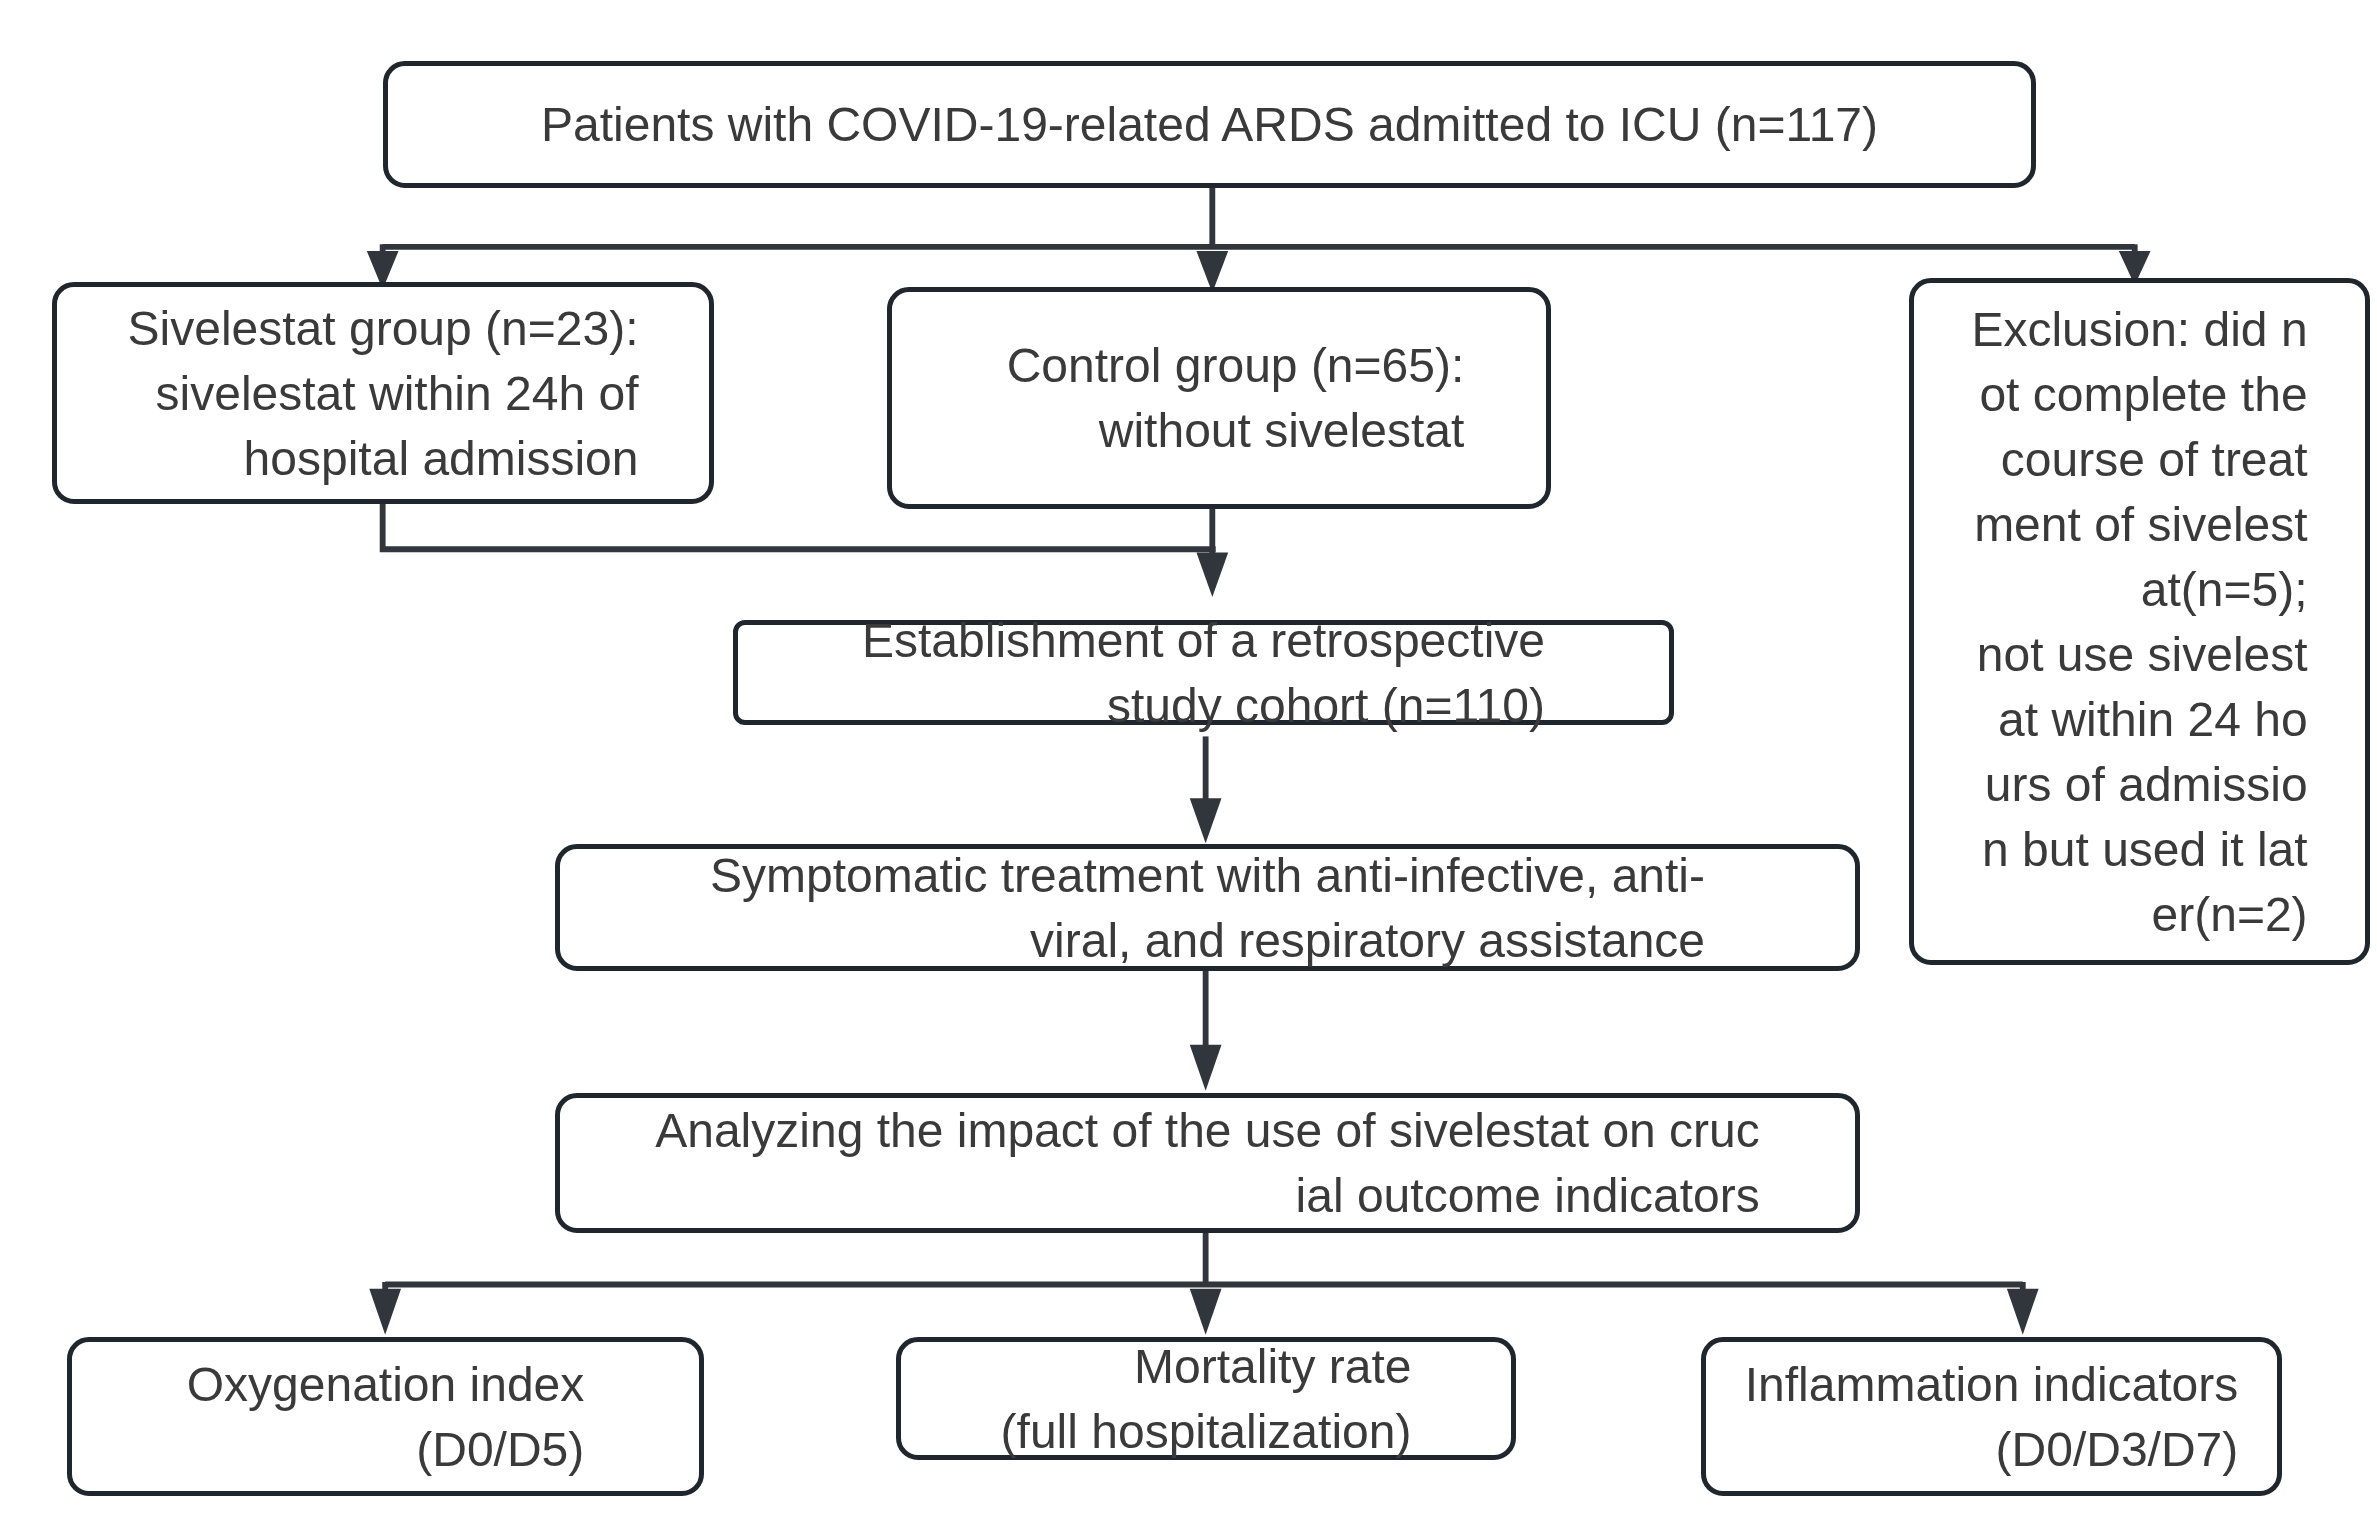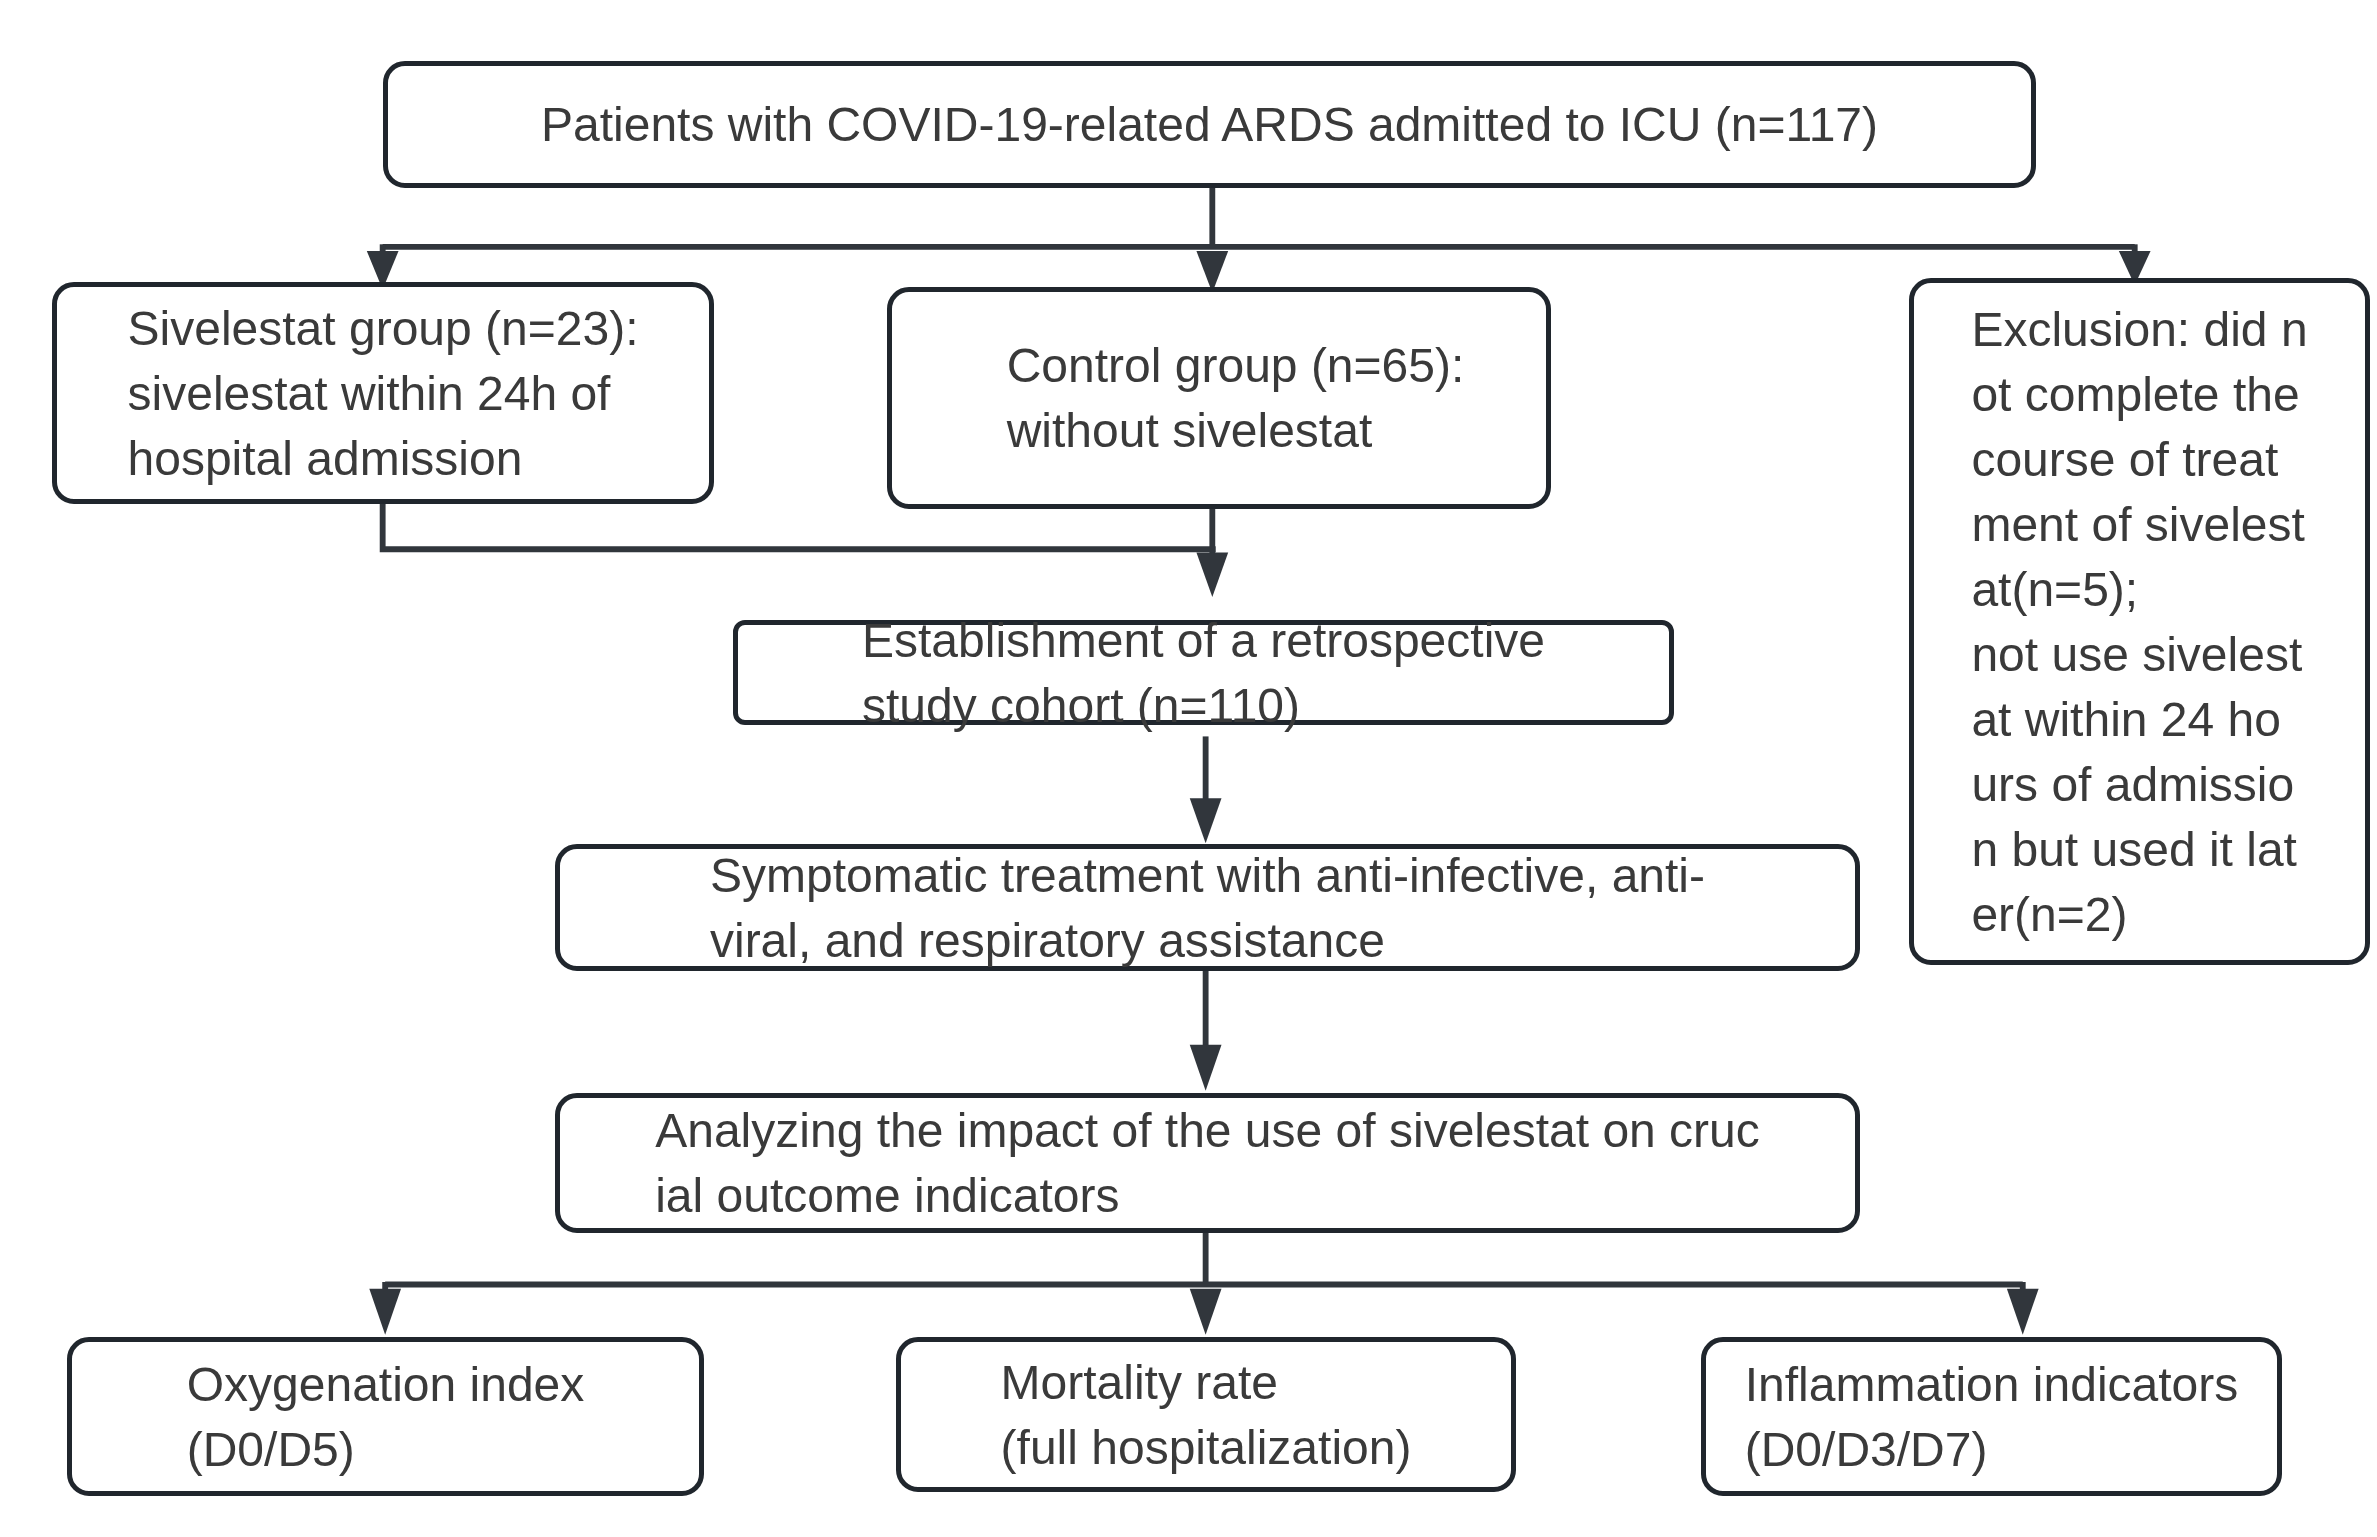--- a/index.html
+++ b/index.html
@@ -26,21 +26,21 @@
   .cline { stroke: var(--line-color); stroke-width: 7; fill: none; }
   .ahead { fill: var(--line-color); stroke: none; }
   .box {
     position: absolute;
     background: #ffffff;
     border: 5.8px solid var(--border-color);
     border-radius: 22px;
     display: flex;
     align-items: center;
     justify-content: center;
-    text-align: left;
+    text-align: right;
   }
   .label {
     white-space: pre;
     font-size: 48px;
     line-height: 65px;
     color: var(--text-color);
     letter-spacing: 0px;
   }
 </style>
 </head>
@@ -128,21 +128,21 @@
   <div class="box" style="left:555px; top:844px; width:1305px; height:127px;">
     <span class="label">Symptomatic treatment with anti-infective, anti-
 viral, and respiratory assistance</span>
   </div>
 
   <div class="box" style="left:67px; top:1337px; width:637px; height:159px;">
     <span class="label">Oxygenation index
 (D0/D5)</span>
   </div>
 
-  <div class="box" style="left:896px; top:1337px; width:620px; height:155px;">
+  <div class="box" style="left:896px; top:1337px; width:620px; height:123px;">
     <span class="label">Mortality rate
 (full hospitalization)</span>
   </div>
 
   <div class="box" style="left:1701px; top:1337px; width:581px; height:159px;">
     <span class="label">Inflammation indicators
 (D0/D3/D7)</span>
   </div>
 
 </div>

